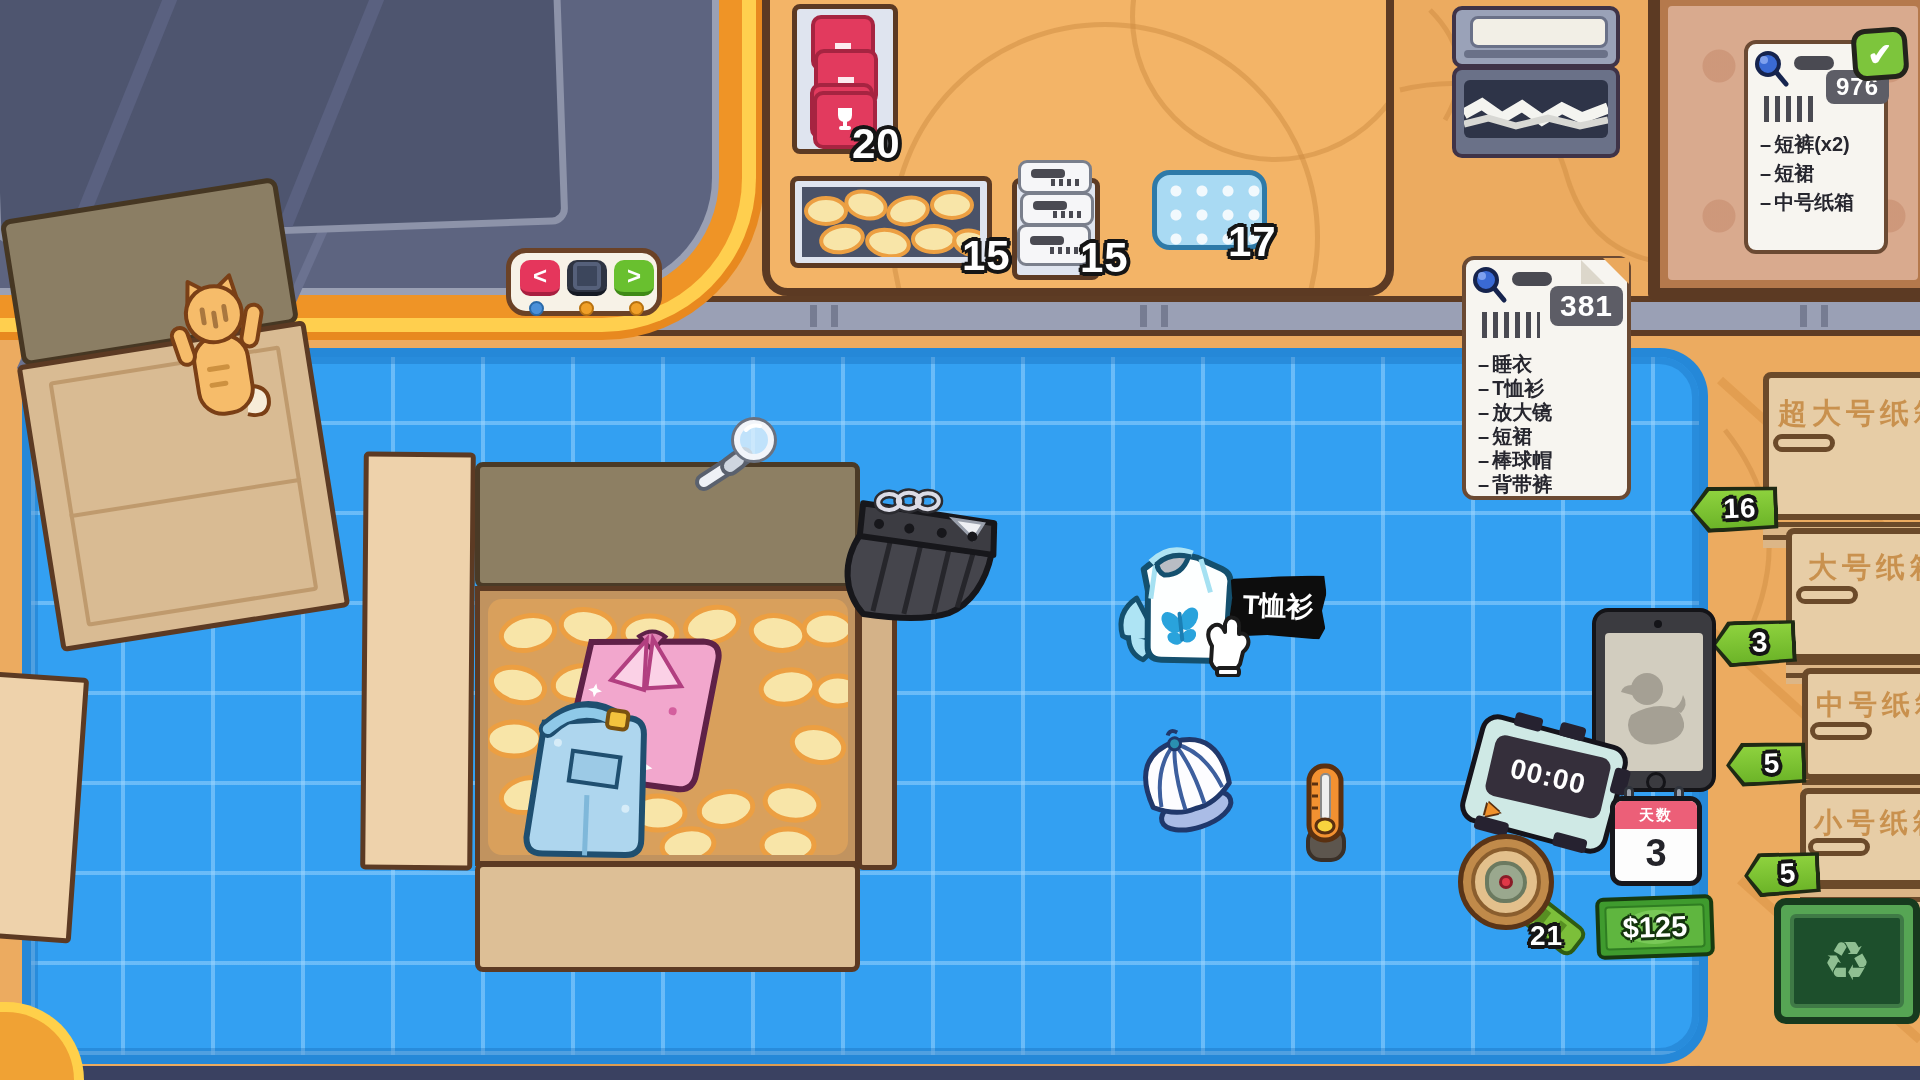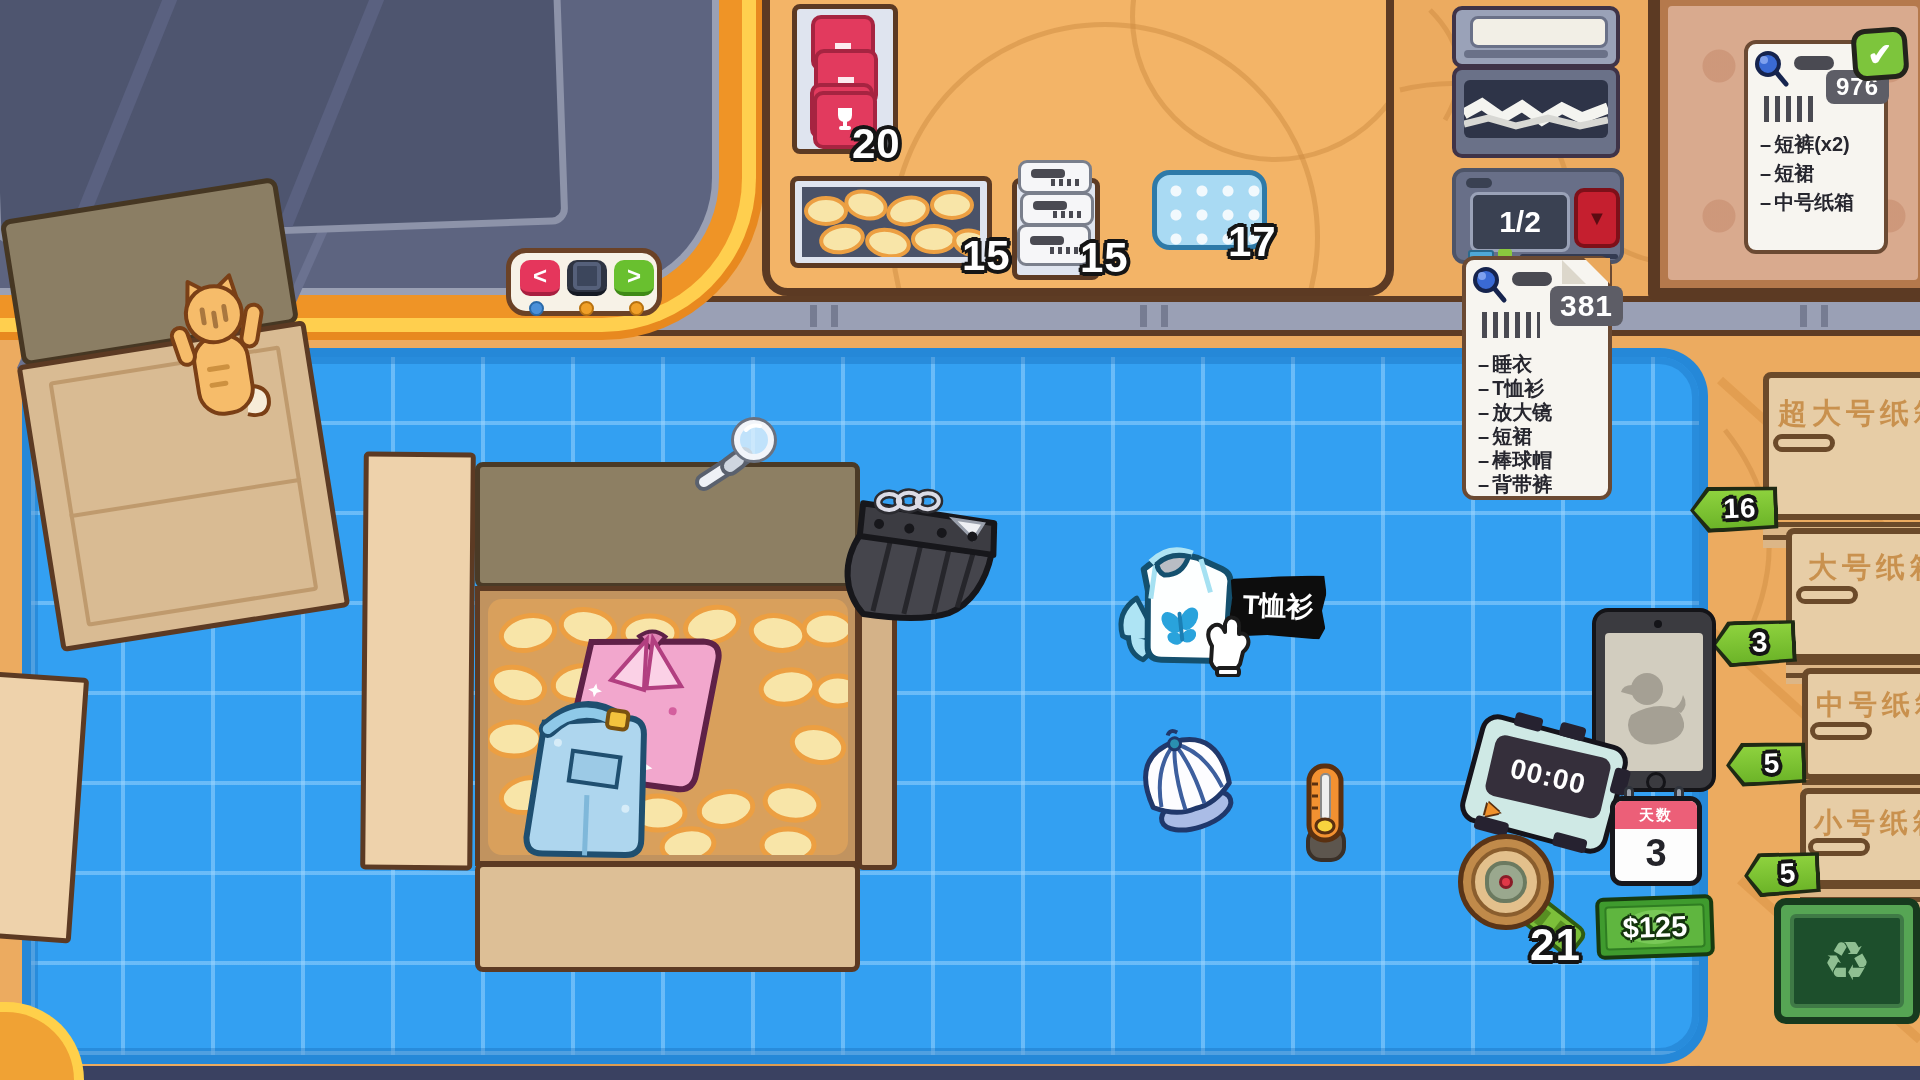--- a/index.html
+++ b/index.html
@@ -429,34 +429,22 @@
   </div>
   <div class="abs tapem-body">
     <div class="abs" style="left:8px;top:10px;width:144px;height:58px;background:#2e3448;border-radius:6px;overflow:hidden;">
       <svg width="144" height="58" viewBox="0 0 144 58">
         <path d="M0 34 L18 24 L38 38 L58 26 L78 40 L98 28 L118 38 L144 28" fill="none" stroke="#f4f4f0" stroke-width="11"></path>
         <path d="M0 44 L24 38 L52 46 L84 38 L116 46 L144 40" fill="none" stroke="#d8d8d4" stroke-width="7"></path>
         </svg>
     </div>
   </div>
 
-  <div class="abs feeder">
-    <div class="abs" style="left:10px;top:6px;width:26px;height:10px;background:#3a4152;border-radius:5px;"></div>
-    <div class="screen">
-        <span>1/2</span>
-      </div>
-    <div class="redbtn">
-        <span>▼</span>
-      </div>
-    <div class="abs" style="left:12px;top:78px;width:22px;height:10px;background:#4fa8d8;border:2px solid #2a6a8e;border-radius:3px;"></div>
-    <div class="abs" style="left:42px;top:77px;width:14px;height:12px;background:#8ac83e;border-radius:3px;"></div>
-    <div class="abs" style="left:64px;top:82px;width:98px;height:5px;background:#343b52;border-radius:3px;"></div>
-  </div>
-
-  <div class="abs note" style="left:1462px;top:256px;width:150px;height:244px;">
+
+  <div class="abs note" style="left:1462px;top:256px;width:169px;height:244px;">
     <div class="abs" style="right:-2px;top:-2px;width:0;height:0;border-top:26px solid #eaa85c;border-left:26px solid transparent;"></div>
     <div class="abs" style="right:22px;top:0px;width:0;height:0;border-bottom:24px solid #dcd7cb;border-right:24px solid transparent;"></div>
     <svg class="abs" style="left:4px;top:4px" width="40" height="40" viewBox="0 0 40 40">
       <circle cx="16" cy="16" r="11" fill="#3a6ad4" stroke="#16244e" stroke-width="4"></circle>
         <circle cx="12" cy="12" r="4" fill="#7ea0ee"></circle>
       <path d="M24 24 L34 36" stroke="#16244e" stroke-width="5" stroke-linecap="round"></path>
       </svg>
     <div class="bar"></div>
     <div class="barcode"></div>
     <div class="code">381</div>
@@ -596,19 +584,19 @@
   <div class="abs" style="left:1458px;top:834px;width:130px;height:140px;">
     <div class="abs" style="left:60px;top:74px;width:68px;height:34px;background:#7cbf3a;border:4px solid #2f5c12;border-radius:10px;box-sizing:border-box;transform:rotate(38deg);">
       <div class="abs" style="left:14px;top:4px;width:8px;height:18px;background:#578f22;"></div>
       <div class="abs" style="left:34px;top:4px;width:8px;height:18px;background:#578f22;"></div>
     </div>
     <div class="abs" style="left:0;top:0;width:96px;height:96px;background:#c08a4a;border:5px solid #5a3417;border-radius:50%;box-sizing:border-box;">
       <div class="abs" style="left:8px;top:8px;width:70px;height:70px;background:#e3c08c;border:4px solid #8a5e2e;border-radius:50%;box-sizing:border-box;"></div>
       <div class="abs" style="left:22px;top:22px;width:42px;height:42px;background:#9aa88e;border:4px solid #6b7a60;border-radius:46% 54% 52% 48%;box-sizing:border-box;"></div>
       <div class="abs" style="left:36px;top:36px;width:14px;height:14px;background:#e03848;border:3px solid #8a1c28;border-radius:50%;box-sizing:border-box;"></div>
     </div>
-    <div class="abs bubble-num" style="left:72px;top:86px;font-size:44px;">21</div>
+    <div class="abs bubble-num" style="left:72px;top:86px;font-size:28px;">21</div>
   </div>
 
   <div class="abs bottombar"></div>
   <div class="abs corner"></div>
 
 </div>
 
 </body></html>

